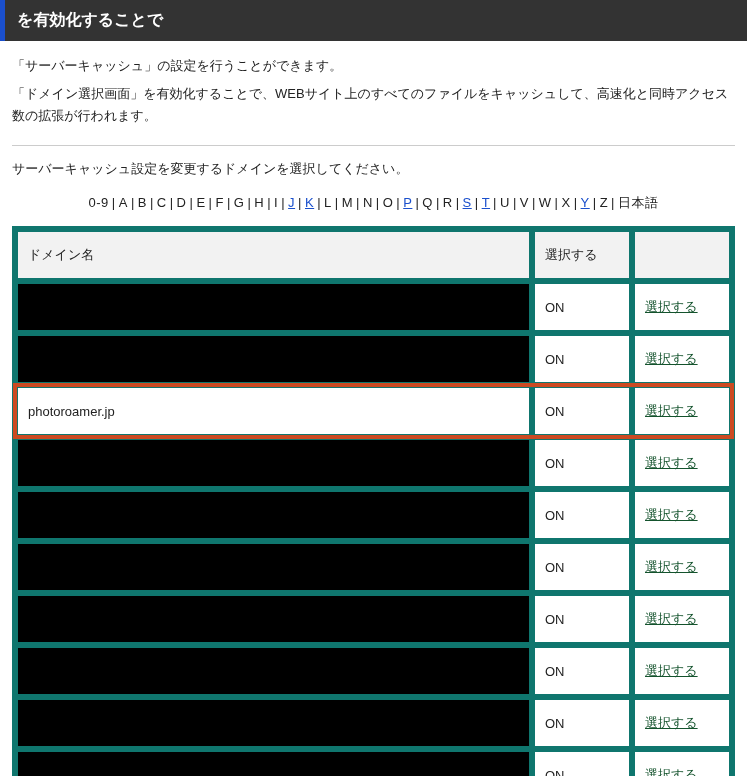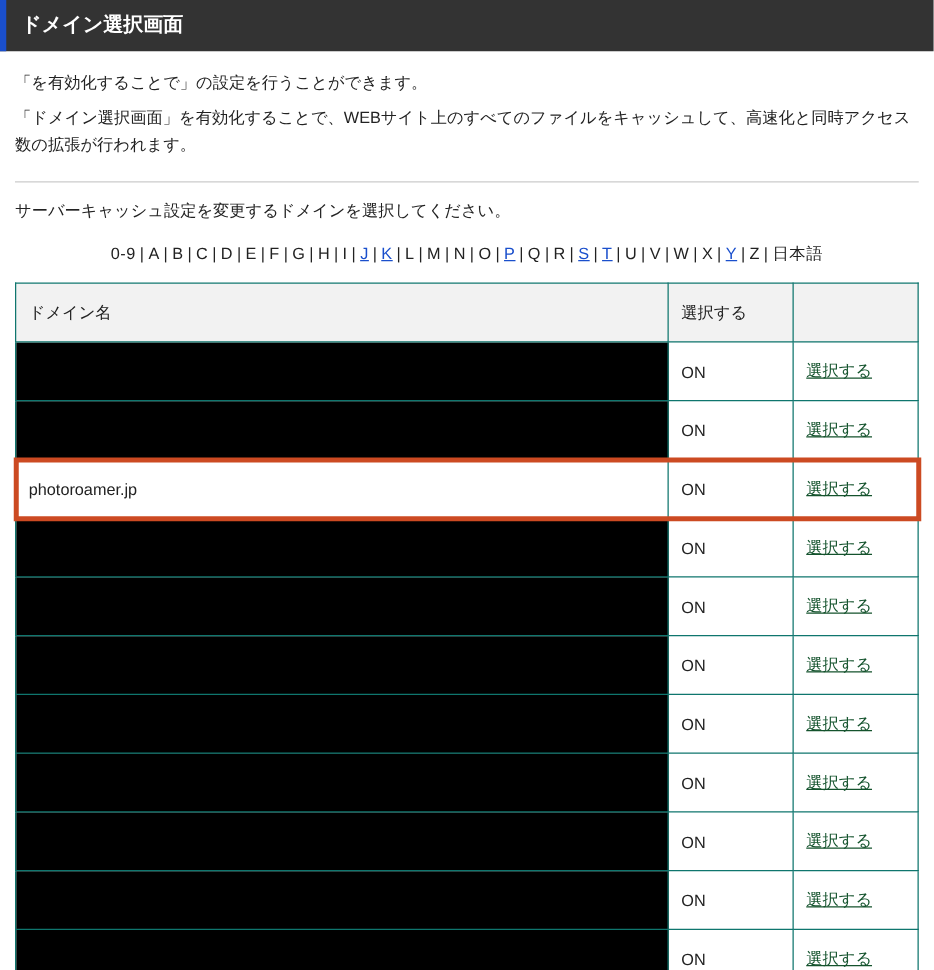--- a/index.html
+++ b/index.html
@@ -50,21 +50,21 @@
   .alpha-nav a {
     color: #1a4fcc;
     text-decoration: underline;
   }
   table.domain-table {
     width: 100%;
     border-collapse: collapse;
     table-layout: fixed;
   }
   table.domain-table th, table.domain-table td {
-    border: 1px solid #0f766e;
+    border: 6px solid #0f766e;
     padding: 14px 10px;
     text-align: left;
     font-size: 13px;
     vertical-align: middle;
   }
   table.domain-table th {
     background: #f2f2f2;
     font-weight: normal;
   }
   col.col-domain { width: auto; }
@@ -86,27 +86,27 @@
     outline: 4px solid #cc4a22;
     outline-offset: -2px;
   }
   
   .redact-cell { border-left-color: #000; }
 </style>
 </head>
 <body>
 
 <div class="header-bar">
-  <span>ドメイン選択画面</span>
+  <span>を有効化することで</span>
 </div>
 
 <div class="content">
 
   <div class="desc">
-    <p>「を有効化することで」の設定を行うことができます。</p>
+    <p>「サーバーキャッシュ」の設定を行うことができます。</p>
     <p>「ドメイン選択画面」を有効化することで、WEBサイト上のすべてのファイルをキャッシュして、高速化と同時アクセス数の拡張が行われます。</p>
   </div>
 
   <hr class="sep">
 
   <p class="instruct">サーバーキャッシュ設定を変更するドメインを選択してください。</p>
 
   <div class="alpha-nav" id="alpha-nav"><span class="item">0-9</span><span class="sep-bar">|</span><span class="item">A</span><span class="sep-bar">|</span><span class="item">B</span><span class="sep-bar">|</span><span class="item">C</span><span class="sep-bar">|</span><span class="item">D</span><span class="sep-bar">|</span><span class="item">E</span><span class="sep-bar">|</span><span class="item">F</span><span class="sep-bar">|</span><span class="item">G</span><span class="sep-bar">|</span><span class="item">H</span><span class="sep-bar">|</span><span class="item">I</span><span class="sep-bar">|</span><a href="#" class="item">J</a><span class="sep-bar">|</span><a href="#" class="item">K</a><span class="sep-bar">|</span><span class="item">L</span><span class="sep-bar">|</span><span class="item">M</span><span class="sep-bar">|</span><span class="item">N</span><span class="sep-bar">|</span><span class="item">O</span><span class="sep-bar">|</span><a href="#" class="item">P</a><span class="sep-bar">|</span><span class="item">Q</span><span class="sep-bar">|</span><span class="item">R</span><span class="sep-bar">|</span><a href="#" class="item">S</a><span class="sep-bar">|</span><a href="#" class="item">T</a><span class="sep-bar">|</span><span class="item">U</span><span class="sep-bar">|</span><span class="item">V</span><span class="sep-bar">|</span><span class="item">W</span><span class="sep-bar">|</span><span class="item">X</span><span class="sep-bar">|</span><a href="#" class="item">Y</a><span class="sep-bar">|</span><span class="item">Z</span><span class="sep-bar">|</span><span class="item">日本語</span></div>
 
   <table class="domain-table">

